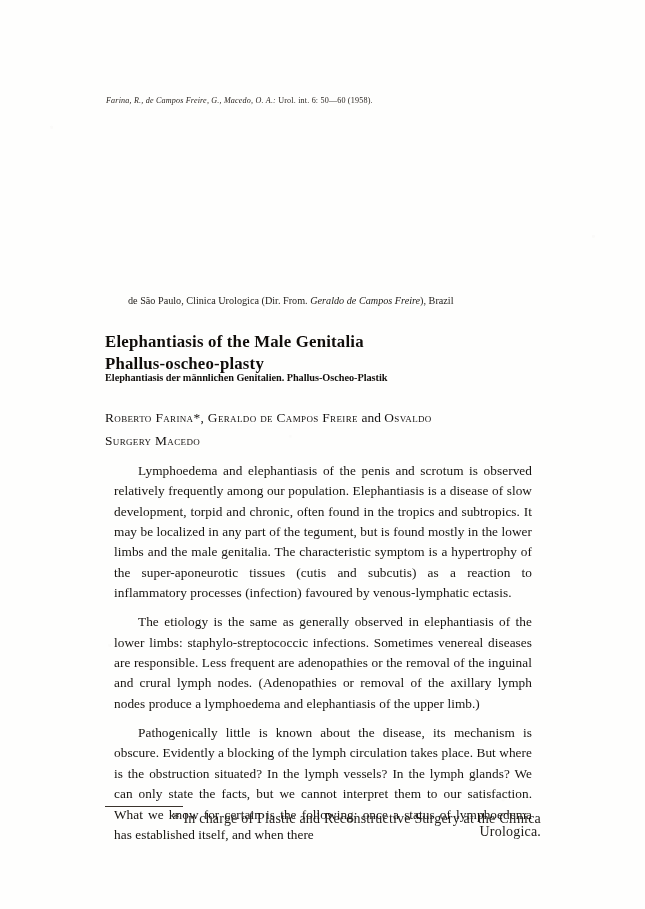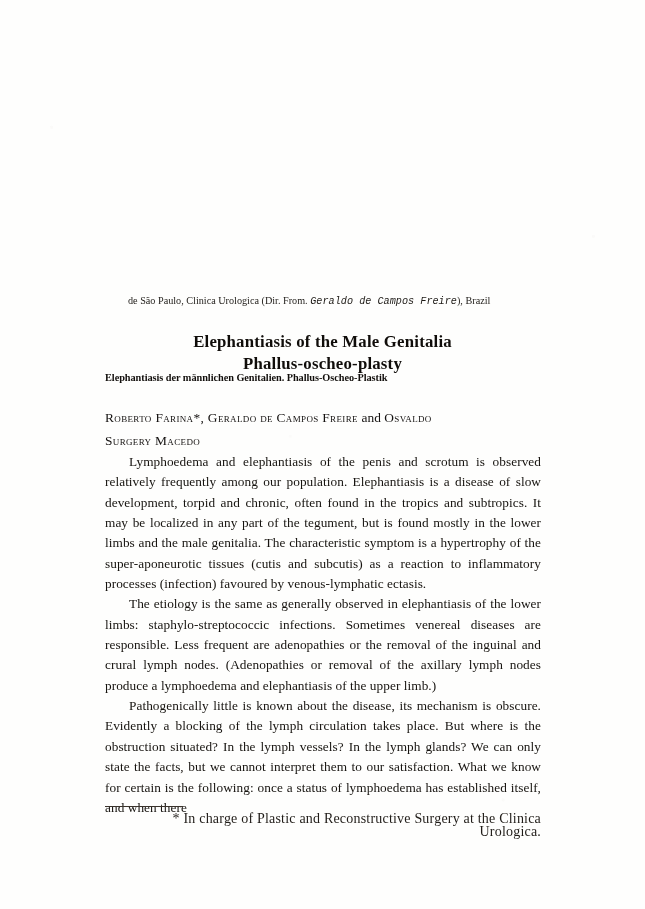--- a/index.html
+++ b/index.html
@@ -54,29 +54,27 @@
     left: 128px;
     top: 277px;
     width: 400px;
     font-size: 10.2px;
     line-height: 15.5px;
     text-align: left;
     color: #1d1a16;
   }
   .affiliation .ital {
     font-style: italic;
-    font-family: Liberation Mono, monospace;
   }
 
   .title-main {
     position: absolute;
     left: 105px;
     top: 331px;
     width: 435px;
-    text-align: center;
     font-weight: bold;
     font-size: 16.8px;
     line-height: 22px;
     letter-spacing: .2px;
     color: #100d0a;
   }
 
   .title-alt {
     position: absolute;
     left: 105px;
@@ -113,21 +111,21 @@
     top: 452px;
     width: 436px;
     font-size: 13.3px;
     line-height: 20.35px;
     text-align: justify;
     text-align-last: left;
     color: #16130f;
     letter-spacing: .05px;
   }
   .body-text p {
-    margin: 0;
+    margin: 9px;
     text-indent: 24px;
   }
 
   .footnote-wrap {
     position: absolute;
     left: 105px;
     top: 806px;
     width: 436px;
   }
   .footnote-rule {
@@ -143,20 +141,24 @@
     letter-spacing: .2px;
     color: #201c18;
     text-align: right;
   }
 </style>
 </head>
 <body>
 
 <div class="page">
 
+  <div class="running-head">
+    <span>Farina, R., de Campos Freire, G., Macedo, O. A.: </span>
+    <span class="upright">Urol. int. 6: 50—60 (1958).</span>
+  </div>
 
   <div class="affiliation">
     <br>
     <span>de São Paulo, Clinica Urologica (Dir. From. </span><span class="ital">Geraldo de Campos Freire</span><span>), Brazil</span>
   </div>
 
   <div class="title-main">
     <div>Elephantiasis of the Male Genitalia</div>
     <div>Phallus-oscheo-plasty</div>
   </div>

